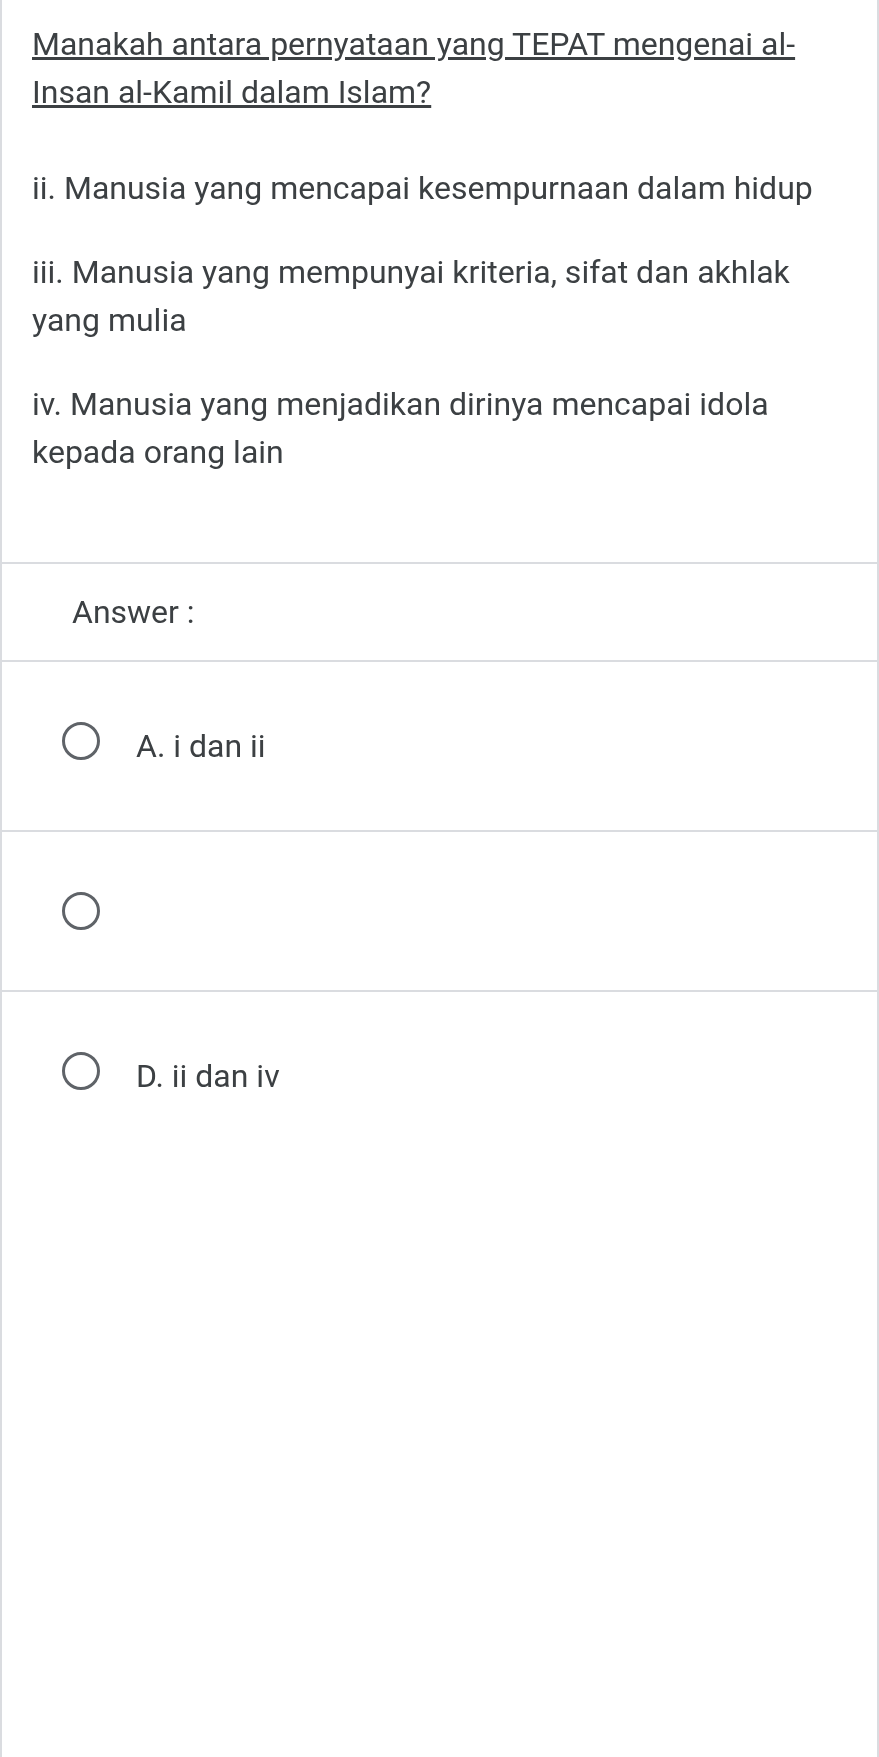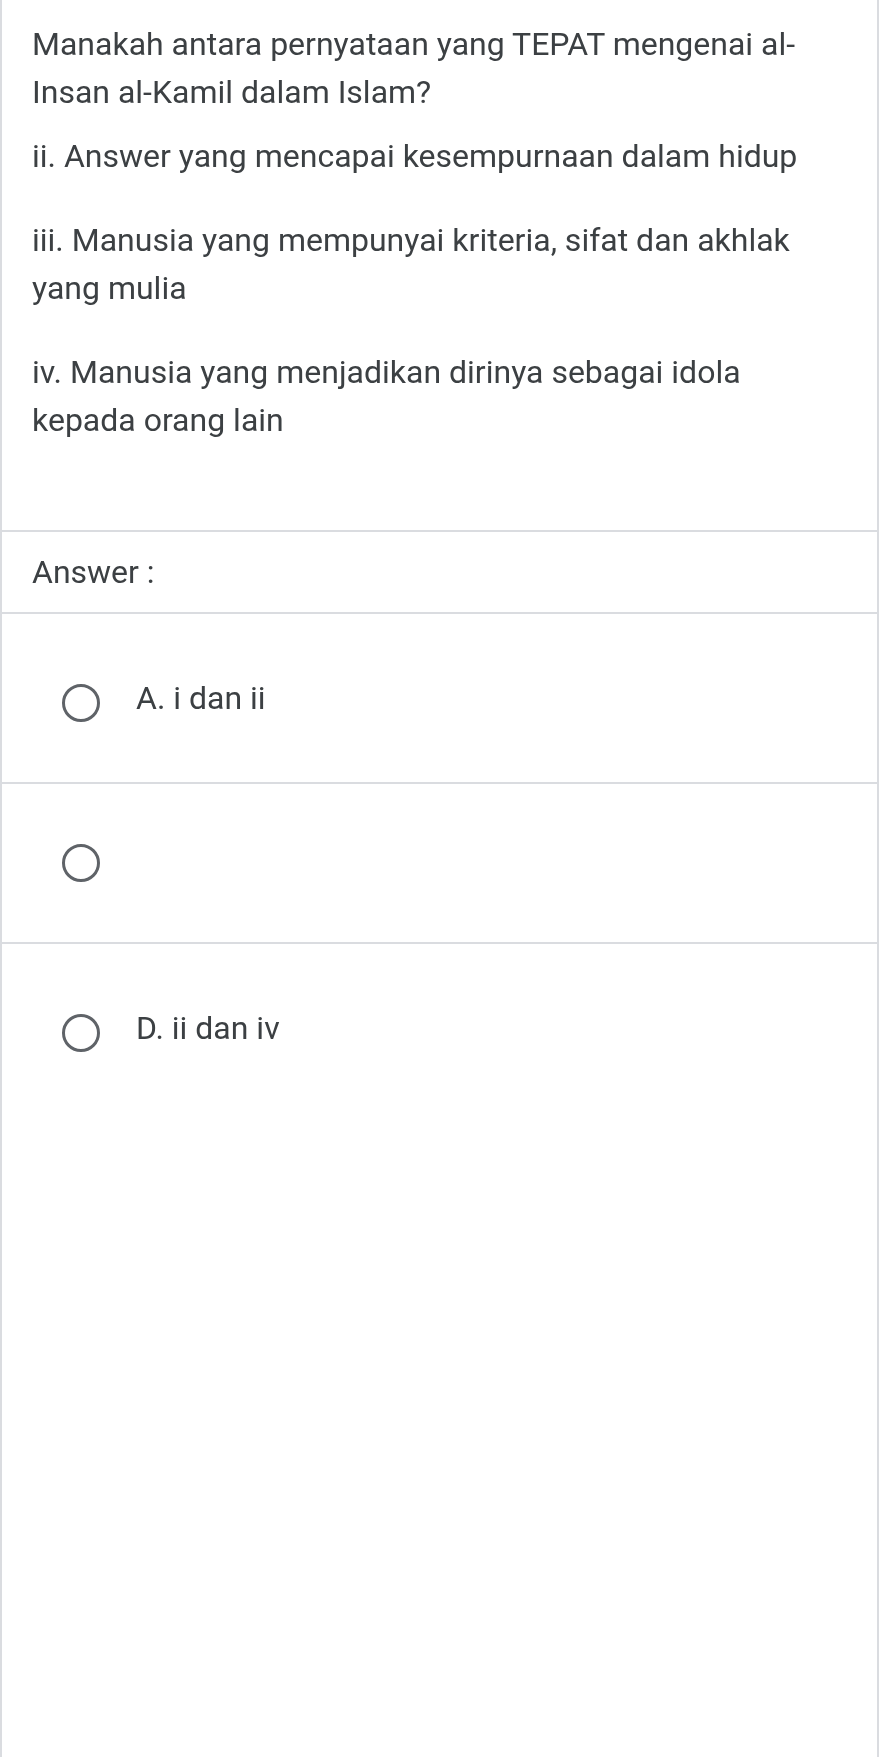--- a/index.html
+++ b/index.html
@@ -16,34 +16,36 @@
     }
     .container {
       border-left: 2px solid #dadce0;
       border-right: 2px solid #dadce0;
       min-height: 100vh;
     }
     .question-section {
       padding: 20px 30px 50px 30px;
     }
     .question-text {
-      margin-bottom: 16px;
+      margin-bottom: 48px;
+      text-decoration: underline;
     }
     .statement {
       margin-bottom: 36px;
     }
     .divider {
       border-top: 2px solid #dadce0;
     }
     .answer-header {
-      padding: 16px 30px;
+      padding: 24px 30px;
+      margin-left: 40px;
     }
     .option-row {
       display: flex;
-      align-items: flex-end;
+      align-items: flex-start;
       padding: 60px 30px 60px 60px;
       border-top: 2px solid #dadce0;
       cursor: pointer;
     }
     .radio-circle {
       width: 38px;
       height: 38px;
       border: 3px solid #5f6368;
       border-radius: 50%;
       flex-shrink: 0;
@@ -52,23 +54,23 @@
     .option-label {
       font-size: 32px;
     }
   </style>
 </head>
 <body>
 
 <div class="container">
   <div class="question-section">
     <p class="question-text">Manakah antara pernyataan yang TEPAT mengenai al-Insan al-Kamil dalam Islam?</p>
-    <p class="statement">ii. Answer yang mencapai kesempurnaan dalam hidup</p>
+    <p class="statement">ii. Manusia yang mencapai kesempurnaan dalam hidup</p>
     <p class="statement">iii. Manusia yang mempunyai kriteria, sifat dan akhlak yang mulia</p>
-    <p class="statement">iv. Manusia yang menjadikan dirinya sebagai idola kepada orang lain</p>
+    <p class="statement">iv. Manusia yang menjadikan dirinya mencapai idola kepada orang lain</p>
   </div>
 
   <div class="divider"></div>
 
   <div class="answer-header">
     <span>Answer :</span>
   </div>
 
   <div class="option-row">
     <div class="radio-circle"></div>

